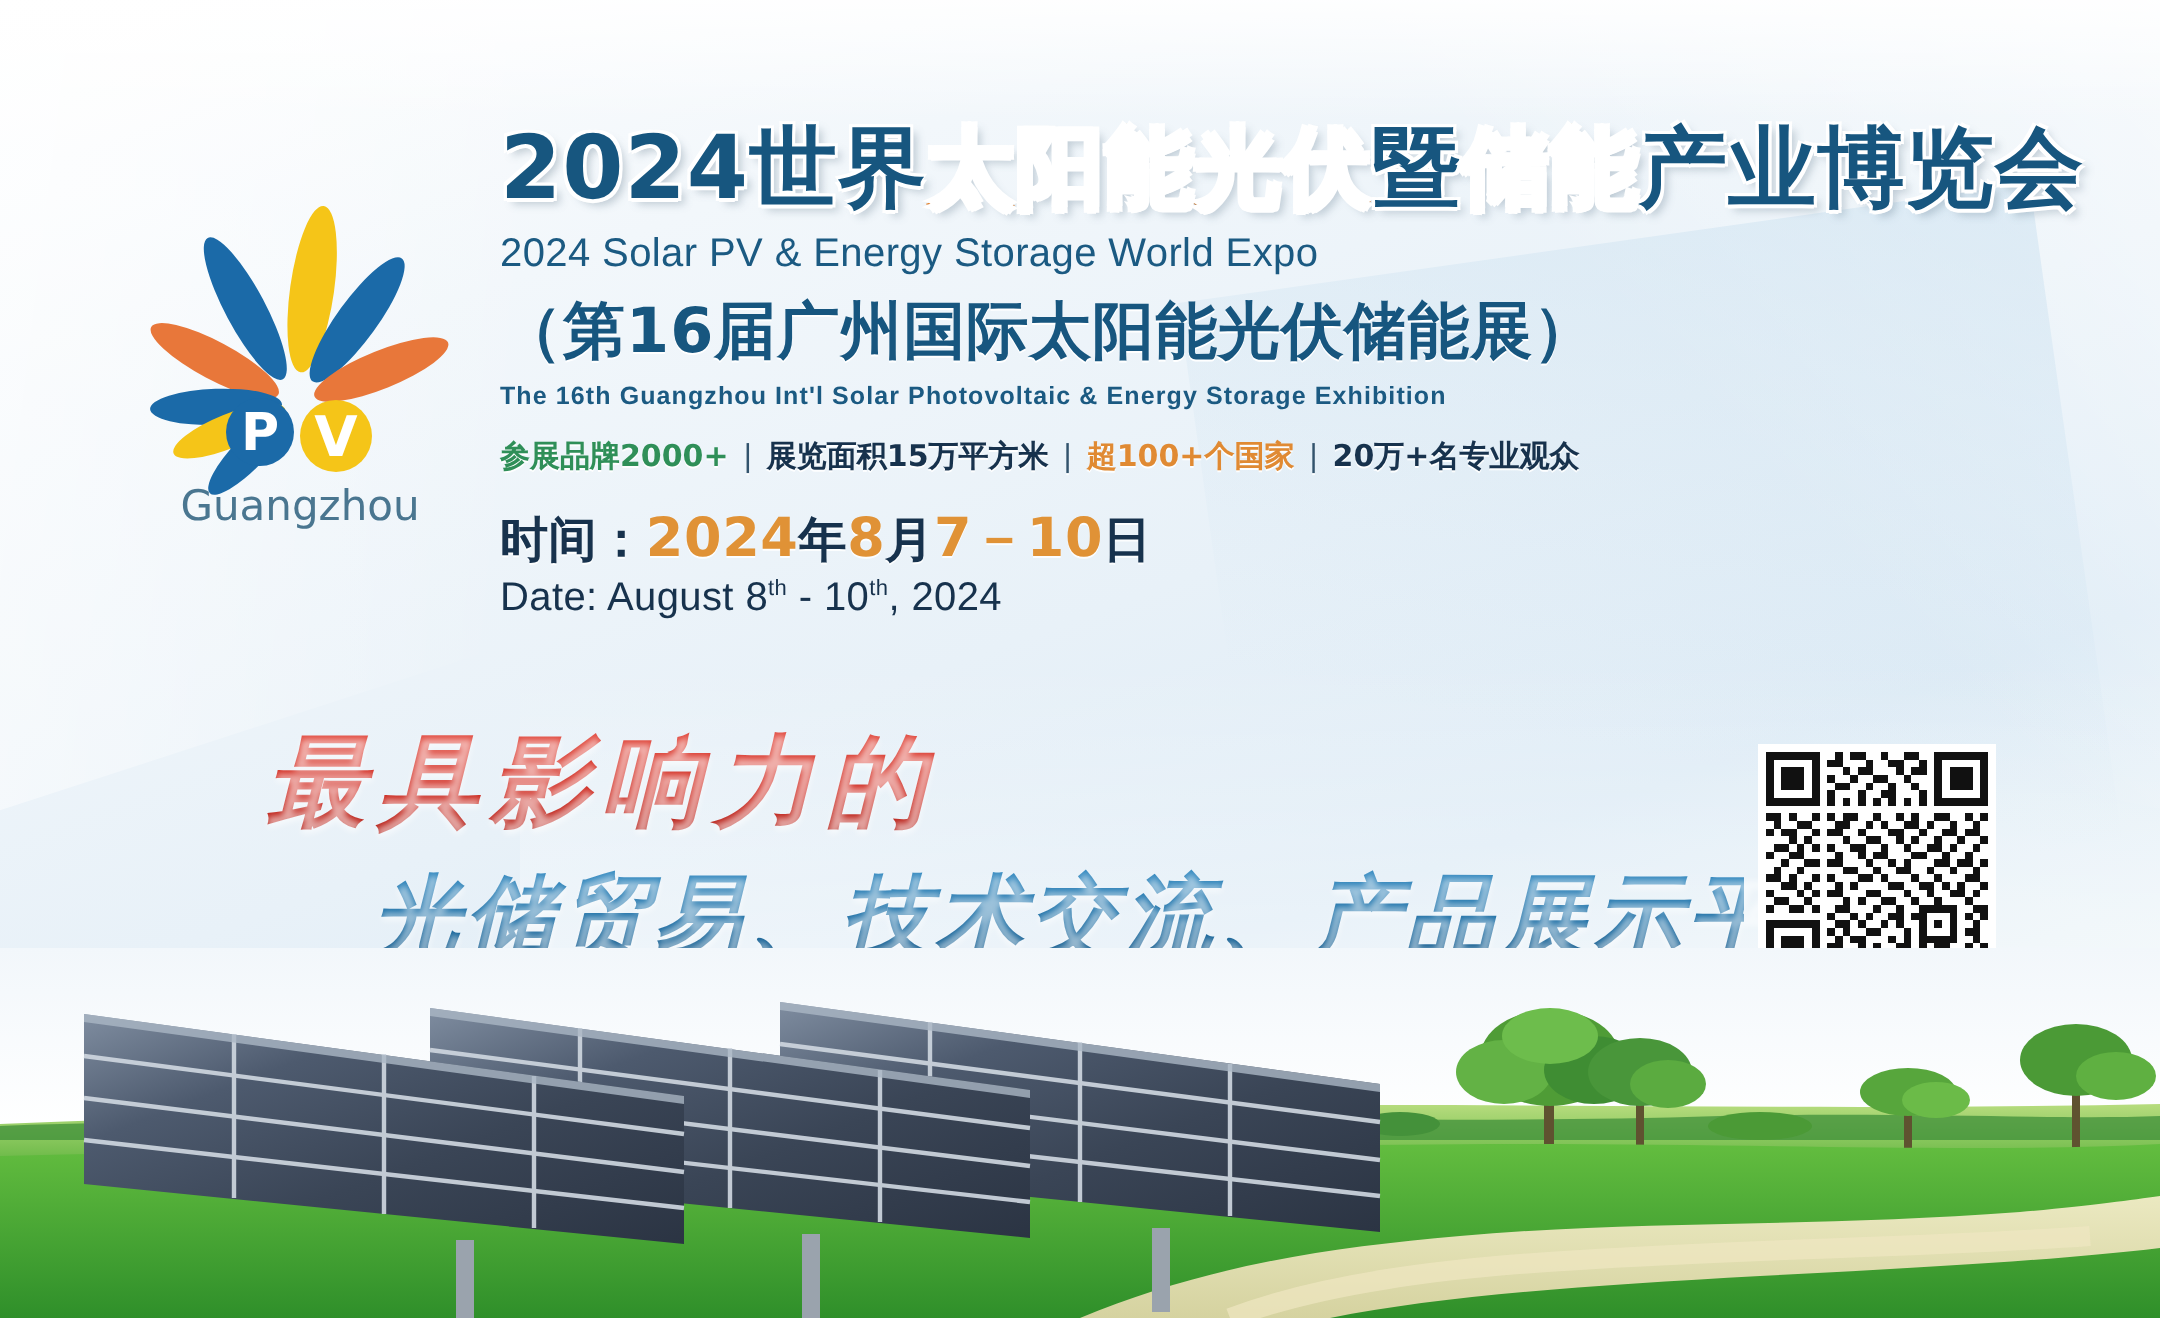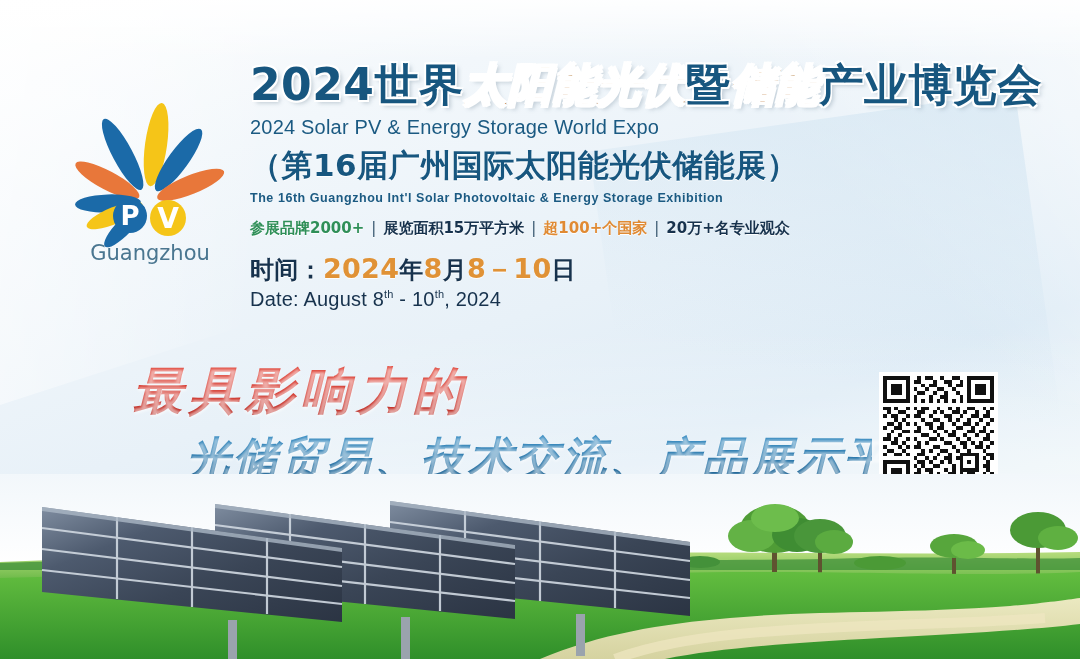--- a/index.html
+++ b/index.html
@@ -40,21 +40,21 @@
     white-space:nowrap;
     font-family:"DejaVu Sans","Liberation Sans",sans-serif;
     text-shadow:
       1.6px 1.6px 0 #ffffff, -1.6px 1.6px 0 #ffffff,
       1.6px -1.6px 0 #ffffff, -1.6px -1.6px 0 #ffffff,
       0 2px 0 #ffffff, 3px 3px 4px rgba(90,115,135,.35);
   }
   .tb{color:#17567f;}
   .to{
     background:linear-gradient(180deg,#f6d9a8 0%,#eda35a 45%,#e07d2a 100%);
-    -webkit-background-clip:text;background-clip:text;color:#e08a33;font-style:italic;
+    -webkit-background-clip:text;background-clip:text;color:#e08a33;
     -webkit-text-fill-color:transparent;
   }
   .sub-en{
     margin-top:4px;font-size:20px;font-weight:400;color:#1b5a82;
     letter-spacing:.2px;white-space:nowrap;
   }
   .title2{
     margin-top:6px;font-size:31px;font-weight:700;color:#17567f;
     letter-spacing:.5px;white-space:nowrap;
     font-family:"DejaVu Sans","Liberation Sans",sans-serif;
@@ -181,21 +181,21 @@
 
     <div class="title2">（第16届广州国际太阳能光伏储能展）</div>
 
     <div class="sub-en2">The 16th Guangzhou Int'l Solar Photovoltaic &amp; Energy Storage Exhibition</div>
 
     <div class="stats"><span class="st-green">参展品牌2000+</span><span class="st-sep">|</span><span class="st-navy">展览面积15万平方米</span><span class="st-sep">|</span><span class="st-orange">超100+个国家</span><span class="st-sep">|</span><span class="st-navy">20万+名专业观众</span></div>
 
     <div class="dvrow">
 
       <div class="dcol">
-        <div class="dline1"><span>时间：</span><span class="num">2024</span><span>年</span><span class="num">8</span><span>月</span><span class="num">8－10</span><span>日</span></div>
+        <div class="dline1"><span>时间：</span><span class="num">2024</span><span>年</span><span class="num">8</span><span>月</span><span class="num">7－10</span><span>日</span></div>
 
         <div class="dline2"><span>Date:</span>
           <span>August 8</span><sup>th</sup><span> - 10</span><sup>th</sup><span>, 2024</span></div>
       </div>
 
       <div class="vcol">
       </div>
 
     </div>
   </div>

